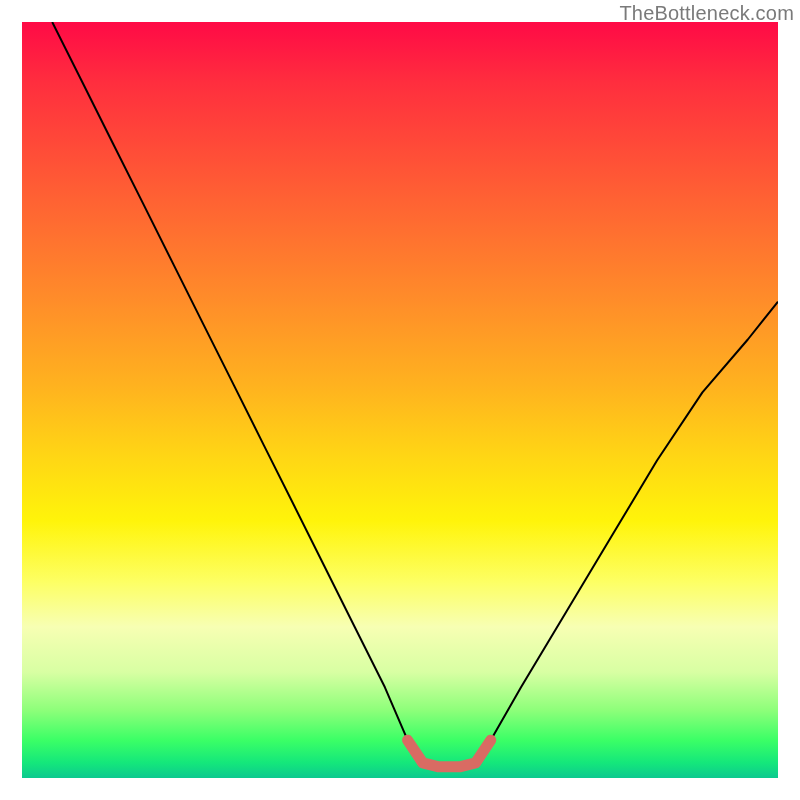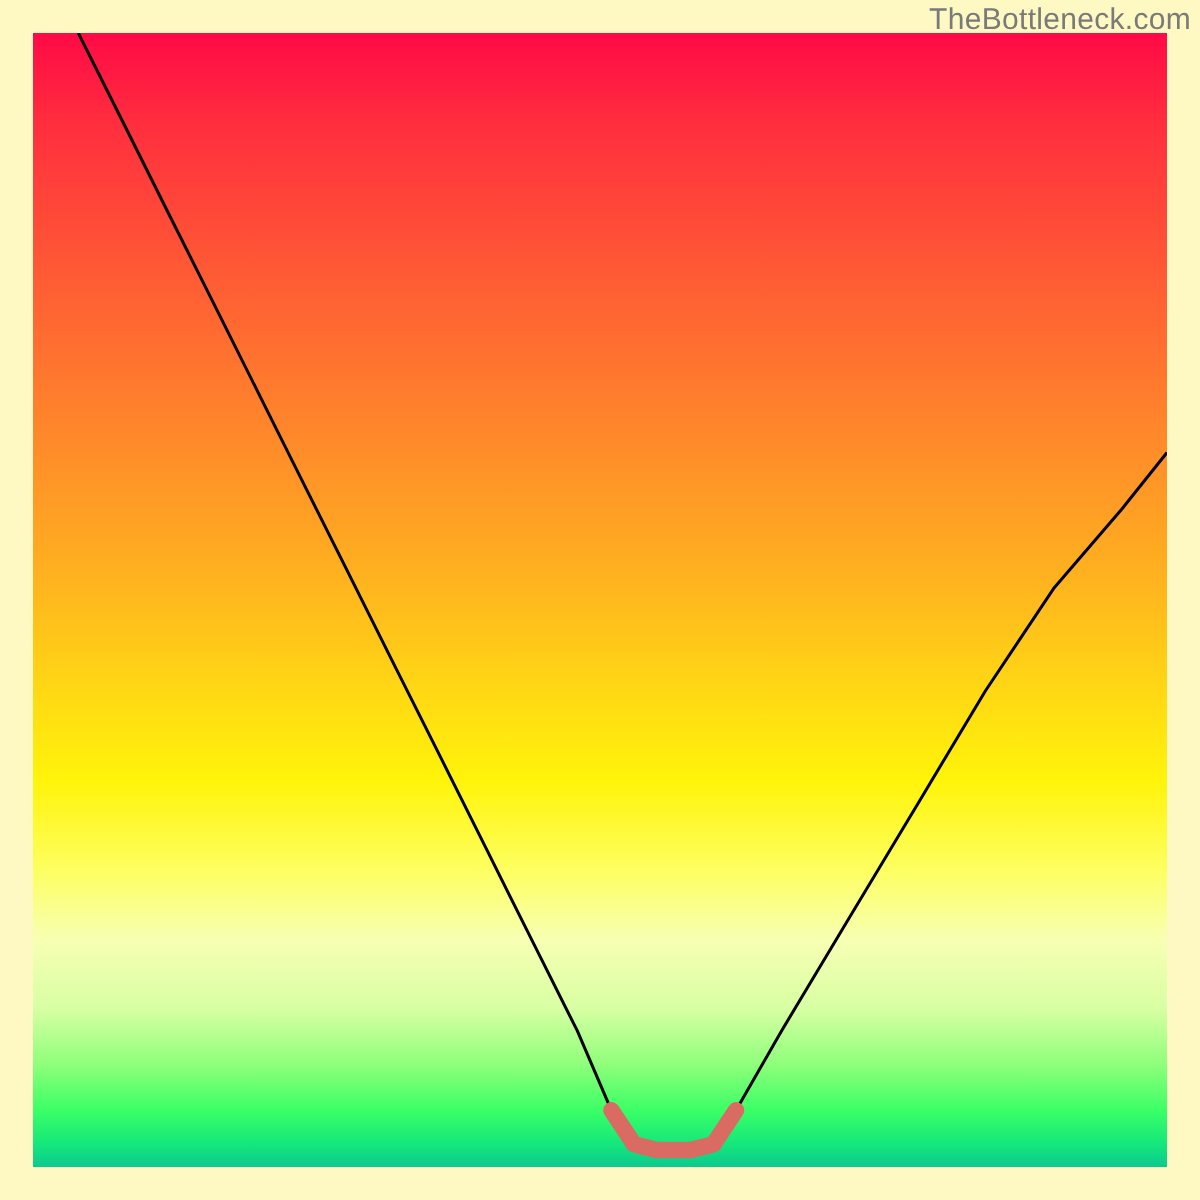--- a/index.html
+++ b/index.html
@@ -10,21 +10,21 @@
     background: #000;
     overflow: hidden;
     font-family: Arial, Helvetica, sans-serif;
   }
   .frame {
     position: absolute;
     left: 0;
     top: 0;
     width: 800px;
     height: 800px;
-    background: #fef9c3;
+    background: #ffffff;
   }
   .plot {
     position: absolute;
     left: 22px;
     top: 22px;
     width: 756px;
     height: 756px;
     
     background: linear-gradient(to bottom,
       #ff0a46 0%,

